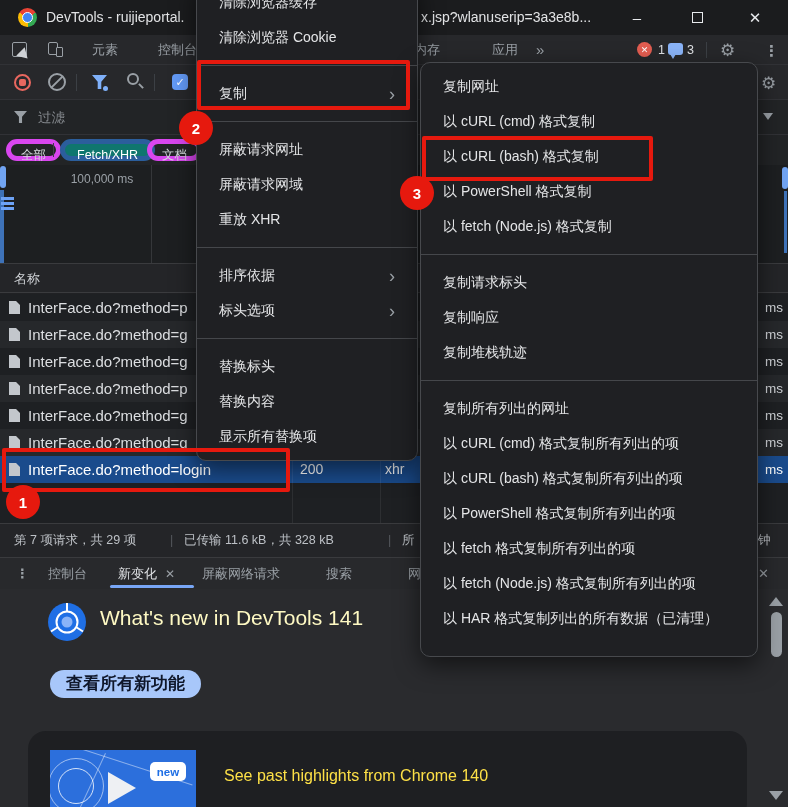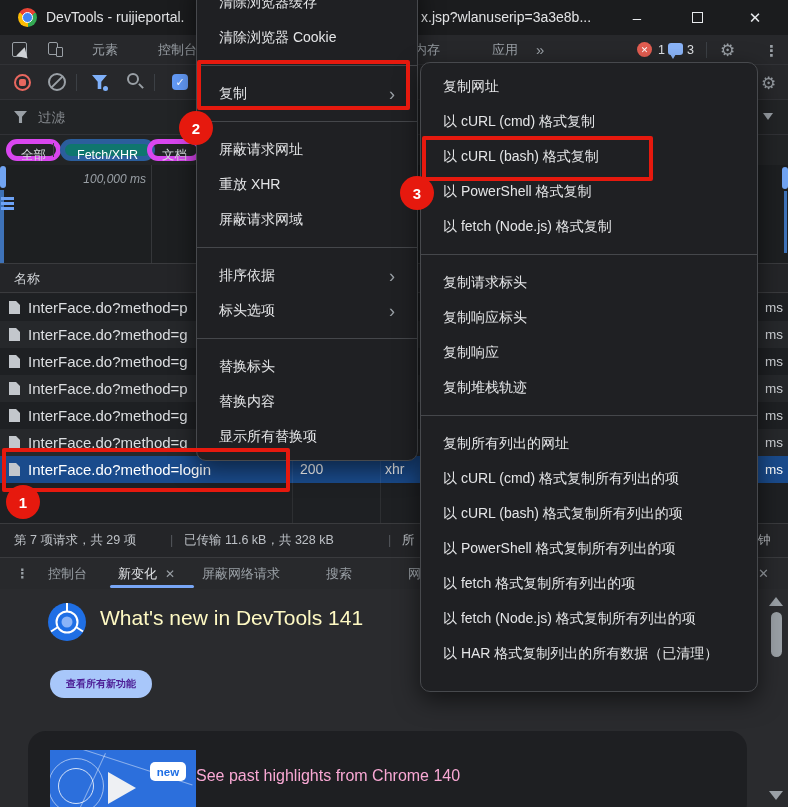--- a/index.html
+++ b/index.html
@@ -55,21 +55,21 @@
   .filter-placeholder{position:absolute;left:38px;top:100px;height:35px;line-height:35px;font-size:13.5px;color:#84888d;}
   .dd-triangle{position:absolute;left:763px;top:113px;width:0;height:0;border-left:5px solid transparent;border-right:5px solid transparent;border-top:7px solid #9aa0a6;}
   
   .chipsrow{position:absolute;left:0;top:135px;width:788px;height:30px;background:#222426;}
   .chip{position:absolute;top:139px;height:22px;line-height:22px;border-radius:12px;border:5px solid #d946ef;
     padding:0 10px;font-size:12.5px;color:#d5d8dc;box-sizing:border-box;}
   .chip.active{background:#0f766e;border-color:#2b5e9c;color:#fff;padding:0 12px;}
   
   .overview{position:absolute;left:0;top:165px;width:788px;height:98px;background:#1d1f21;}
   .ov-grid{position:absolute;left:151px;top:0;width:1px;height:98px;background:#35373a;}
-  .ov-label{position:absolute;left:58px;top:7px;width:88px;text-align:right;font-size:12px;color:#9aa0a6;font-style:italic;}
+  .ov-label{position:absolute;left:58px;top:7px;width:88px;text-align:center;font-size:12px;color:#9aa0a6;}
   .ov-pill-l{position:absolute;left:0;top:1px;width:6px;height:22px;background:#71a4f2;border-radius:3px;}
   .ov-strip-l{position:absolute;left:0;top:25px;width:4px;height:73px;background:#3e72b8;}
   .ov-bar{position:absolute;left:1px;width:13px;height:3px;background:#6da2f5;}
   .ov-pill-r{position:absolute;left:782px;top:2px;width:6px;height:22px;background:#71a4f2;border-radius:3px;}
   .ov-strip-r{position:absolute;left:784px;top:26px;width:3px;height:62px;background:#3e72b8;}
   
   .thead{position:absolute;left:0;top:263px;width:788px;height:30px;background:#242528;
     border-top:1px solid #3a3b3e;border-bottom:1px solid #3a3b3e;box-sizing:border-box;
     font-size:13px;color:#cfd2d6;line-height:29px;}
   .thead span{margin-left:14px;}
@@ -95,34 +95,34 @@
   
   .drawerbar{position:absolute;left:0;top:557px;width:788px;height:32px;background:#28292c;border-top:1px solid #3a3b3e;box-sizing:border-box;}
   .drawer-tab{position:absolute;top:0;height:32px;line-height:31px;font-size:13px;color:#9aa0a6;white-space:nowrap;}
   .drawer-tab.active{color:#e1e3e6;}
   .tab-underline{position:absolute;left:110px;top:585px;width:84px;height:3px;border-radius:2px;background:#78a6f6;}
   .tab-close{margin-left:8px;color:#9aa0a6;font-size:12px;}
   
   .whatsnew{position:absolute;left:0;top:589px;width:788px;height:218px;background:#2a2b2e;}
   .wn-title{position:absolute;left:100px;top:17px;font-size:21px;color:#fef9c3;}
   .wn-btn{position:absolute;left:50px;top:81px;height:28px;line-height:28px;border-radius:14px;background:#a8c7fa;
-    color:#4c1d95;font-size:10px;padding:0 16px;font-weight:bold;}
+    color:#0f172a;font-size:17px;padding:0 16px;font-weight:bold;}
   .scroll-tri-up{position:absolute;left:769px;top:8px;width:0;height:0;border-left:7px solid transparent;border-right:7px solid transparent;border-bottom:9px solid #9aa0a6;}
   .scroll-thumb{position:absolute;left:771px;top:23px;width:11px;height:45px;border-radius:6px;background:#9aa0a6;}
   .scroll-tri-down{position:absolute;left:769px;top:202px;width:0;height:0;border-left:7px solid transparent;border-right:7px solid transparent;border-top:9px solid #9aa0a6;}
   .wn-card{position:absolute;left:28px;top:142px;width:719px;height:90px;background:#1e1f22;border-radius:18px;}
   .card-thumb{position:absolute;left:22px;top:19px;width:146px;height:71px;background:#2c6fdc;overflow:hidden;}
   .thumb-c1{position:absolute;left:8px;top:18px;width:34px;height:34px;border:1px solid rgba(255,255,255,.8);border-radius:50%;}
   .thumb-c2{position:absolute;left:-2px;top:8px;width:54px;height:54px;border:1px solid rgba(255,255,255,.55);border-radius:50%;}
   .thumb-line{position:absolute;background:rgba(255,255,255,.45);}
   .play-tri{position:absolute;left:58px;top:22px;width:0;height:0;border-left:28px solid #eef0f3;
     border-top:16px solid transparent;border-bottom:16px solid transparent;}
   .new-badge{position:absolute;left:100px;top:12px;width:36px;height:19px;background:#fff;border-radius:5px;
     color:#1f6fe5;font-size:11.5px;font-weight:bold;display:flex;align-items:center;justify-content:center;}
-  .card-text{position:absolute;left:168px;top:36px;font-size:16px;color:#f9a8d4;}
+  .card-text{position:absolute;left:196px;top:36px;font-size:16px;color:#fde047;}
   
   .menu{position:absolute;background:#1f2023;border:1px solid #47494d;border-radius:10px;
     box-shadow:0 8px 24px rgba(0,0,0,.55);padding:6px 0;box-sizing:border-box;}
   #menu1{left:196px;top:-22px;width:222px;z-index:50;}
   #menu2{left:420px;top:62px;width:338px;z-index:55;padding-bottom:20px;}
   .menu-item{height:35px;display:flex;align-items:center;justify-content:space-between;
     padding:0 22px;font-size:14px;color:#e4e5e7;white-space:nowrap;}
   .menu-sep{height:1px;background:#45474b;margin:10px 0;}
   .submenu-arrow{color:#9aa0a6;font-size:18px;line-height:1;}
   
@@ -308,24 +308,24 @@
       <div class="menu-sep"></div>
       <div class="menu-item">
         <span>复制</span>
         <span class="submenu-arrow">›</span>
       </div>
       <div class="menu-sep"></div>
       <div class="menu-item">
         <span>屏蔽请求网址</span>
       </div>
       <div class="menu-item">
+        <span>屏蔽请求网域</span>
+      </div>
+      <div class="menu-item">
         <span>重放 XHR</span>
-      </div>
-      <div class="menu-item">
-        <span>屏蔽请求网域</span>
       </div>
       <div class="menu-sep"></div>
       <div class="menu-item">
         <span>排序依据</span>
         <span class="submenu-arrow">›</span>
       </div>
       <div class="menu-item">
         <span>标头选项</span>
         <span class="submenu-arrow">›</span>
       </div>
@@ -353,23 +353,20 @@
       </div>
       <div class="menu-item">
         <span>以 PowerShell 格式复制</span>
       </div>
       <div class="menu-item">
         <span>以 fetch (Node.js) 格式复制</span>
       </div>
       <div class="menu-sep"></div>
       <div class="menu-item">
         <span>复制请求标头</span>
-      </div>
-      <div class="menu-item">
-        <span>复制响应标头</span>
       </div>
       <div class="menu-item">
         <span>复制响应</span>
       </div>
       <div class="menu-item">
         <span>复制堆栈轨迹</span>
       </div>
       <div class="menu-sep"></div>
       <div class="menu-item">
         <span>复制所有列出的网址</span>

